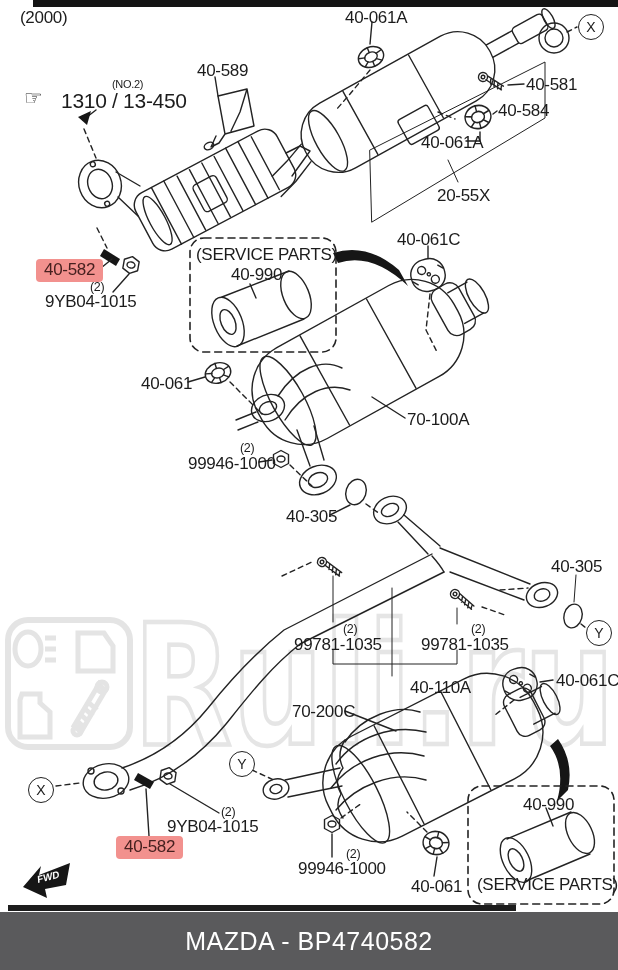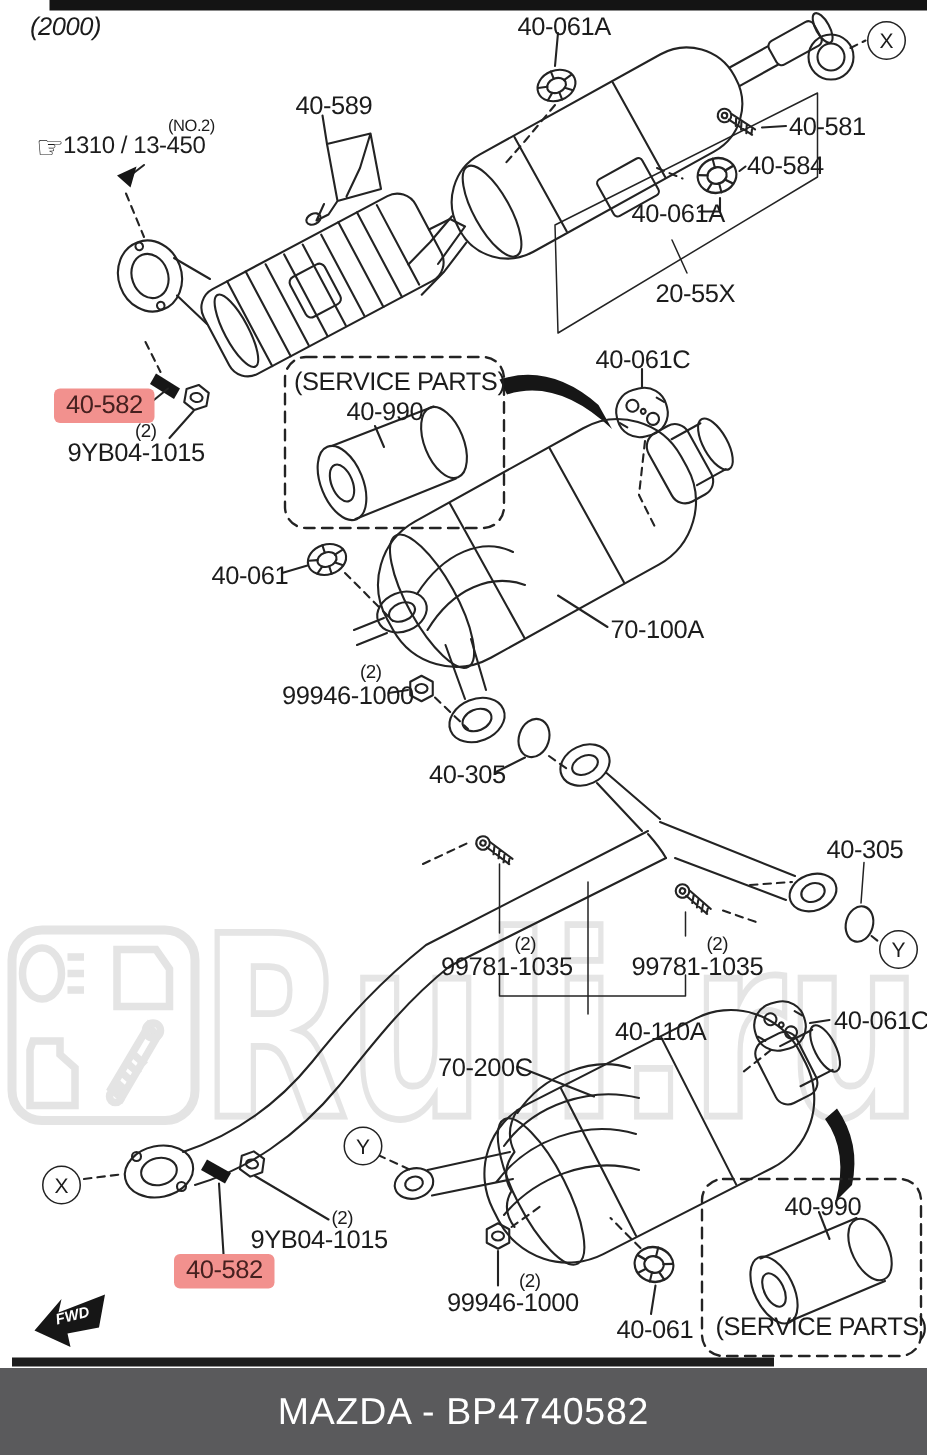--- a/index.html
+++ b/index.html
@@ -10,21 +10,21 @@
   .thin{stroke-width:1;}
   .dash{stroke-dasharray:5 4;}
   .boxdash{stroke-dasharray:7 5;stroke-width:1.6;}
   .blk{fill:#161616;stroke:none;}
   .wm{stroke:#e4e4e4;fill:none;stroke-width:5;}
   .wmtxt{fill:none;stroke:#e5e5e5;stroke-width:4.5;font-weight:bold;
          font-family:"DejaVu Sans",sans-serif;font-size:168px;}
   .lbl{position:absolute;font-size:17px;line-height:1.05;color:#1c1c1c;
        letter-spacing:-0.3px;white-space:nowrap;z-index:3;}
   .sm{font-size:12.5px;}
-  .big{font-size:17px;font-style:italic;}
+  .big{font-size:17px;}
   .hl{background:#f2918e;color:#46201f;padding:2px 8px 3px;border-radius:4px;z-index:3;}
   .marker{position:absolute;width:24px;height:24px;border:1.7px solid #222;border-radius:50%;
           background:#fff;display:flex;align-items:center;justify-content:center;
           font-size:14px;color:#1c1c1c;z-index:3;}
   .topbar{position:absolute;left:33px;top:0;width:585px;height:7px;background:#141414;z-index:2;}
   .prefootline{position:absolute;left:8px;top:905px;width:508px;height:6px;background:#1d1d1d;z-index:2;}
   .footer{position:absolute;left:0;top:912px;width:618px;height:58px;background:#5a5a5c;
           display:flex;align-items:center;justify-content:center;gap:40px;z-index:4;}
   .footer span{color:#fff;font-size:25px;letter-spacing:0.5px;}
   .hand{position:absolute;left:24px;top:86px;font-size:21px;z-index:3;color:#1c1c1c;}
@@ -252,21 +252,21 @@
     </g>
 
     <g>
       <path class="blk" d="M23,887 41,866 39,875 70,863 66,885 45,889 47,898 Z"></path>
       <text x="38" y="883" fill="#fff" font-size="10" font-weight="bold" font-style="italic" transform="rotate(-14 38 883)">FWD</text>
     </g>
   </svg>
 
   <div class="lbl big" style="left:20px;top:9px;">(2000)</div>
   <div class="hand">☞</div>
-  <div class="lbl" style="left:42px;top:90px;font-size:16px;">1310 / 13-450</div>
+  <div class="lbl" style="left:61px;top:90px;font-size:21px;">1310 / 13-450</div>
   <div class="lbl" style="left:112px;top:79px;font-size:11px;">(NO.2)</div>
 
   <div class="lbl" style="left:345px;top:9px;">40-061A</div>
   <div class="lbl" style="left:197px;top:62px;">40-589</div>
   <div class="lbl" style="left:526px;top:76px;">40-581</div>
   <div class="lbl" style="left:498px;top:102px;">40-584</div>
   <div class="lbl" style="left:421px;top:134px;">40-061A</div>
   <div class="lbl" style="left:437px;top:187px;">20-55X</div>
 
   <div class="lbl hl" style="left:36px;top:259px;">40-582</div>

